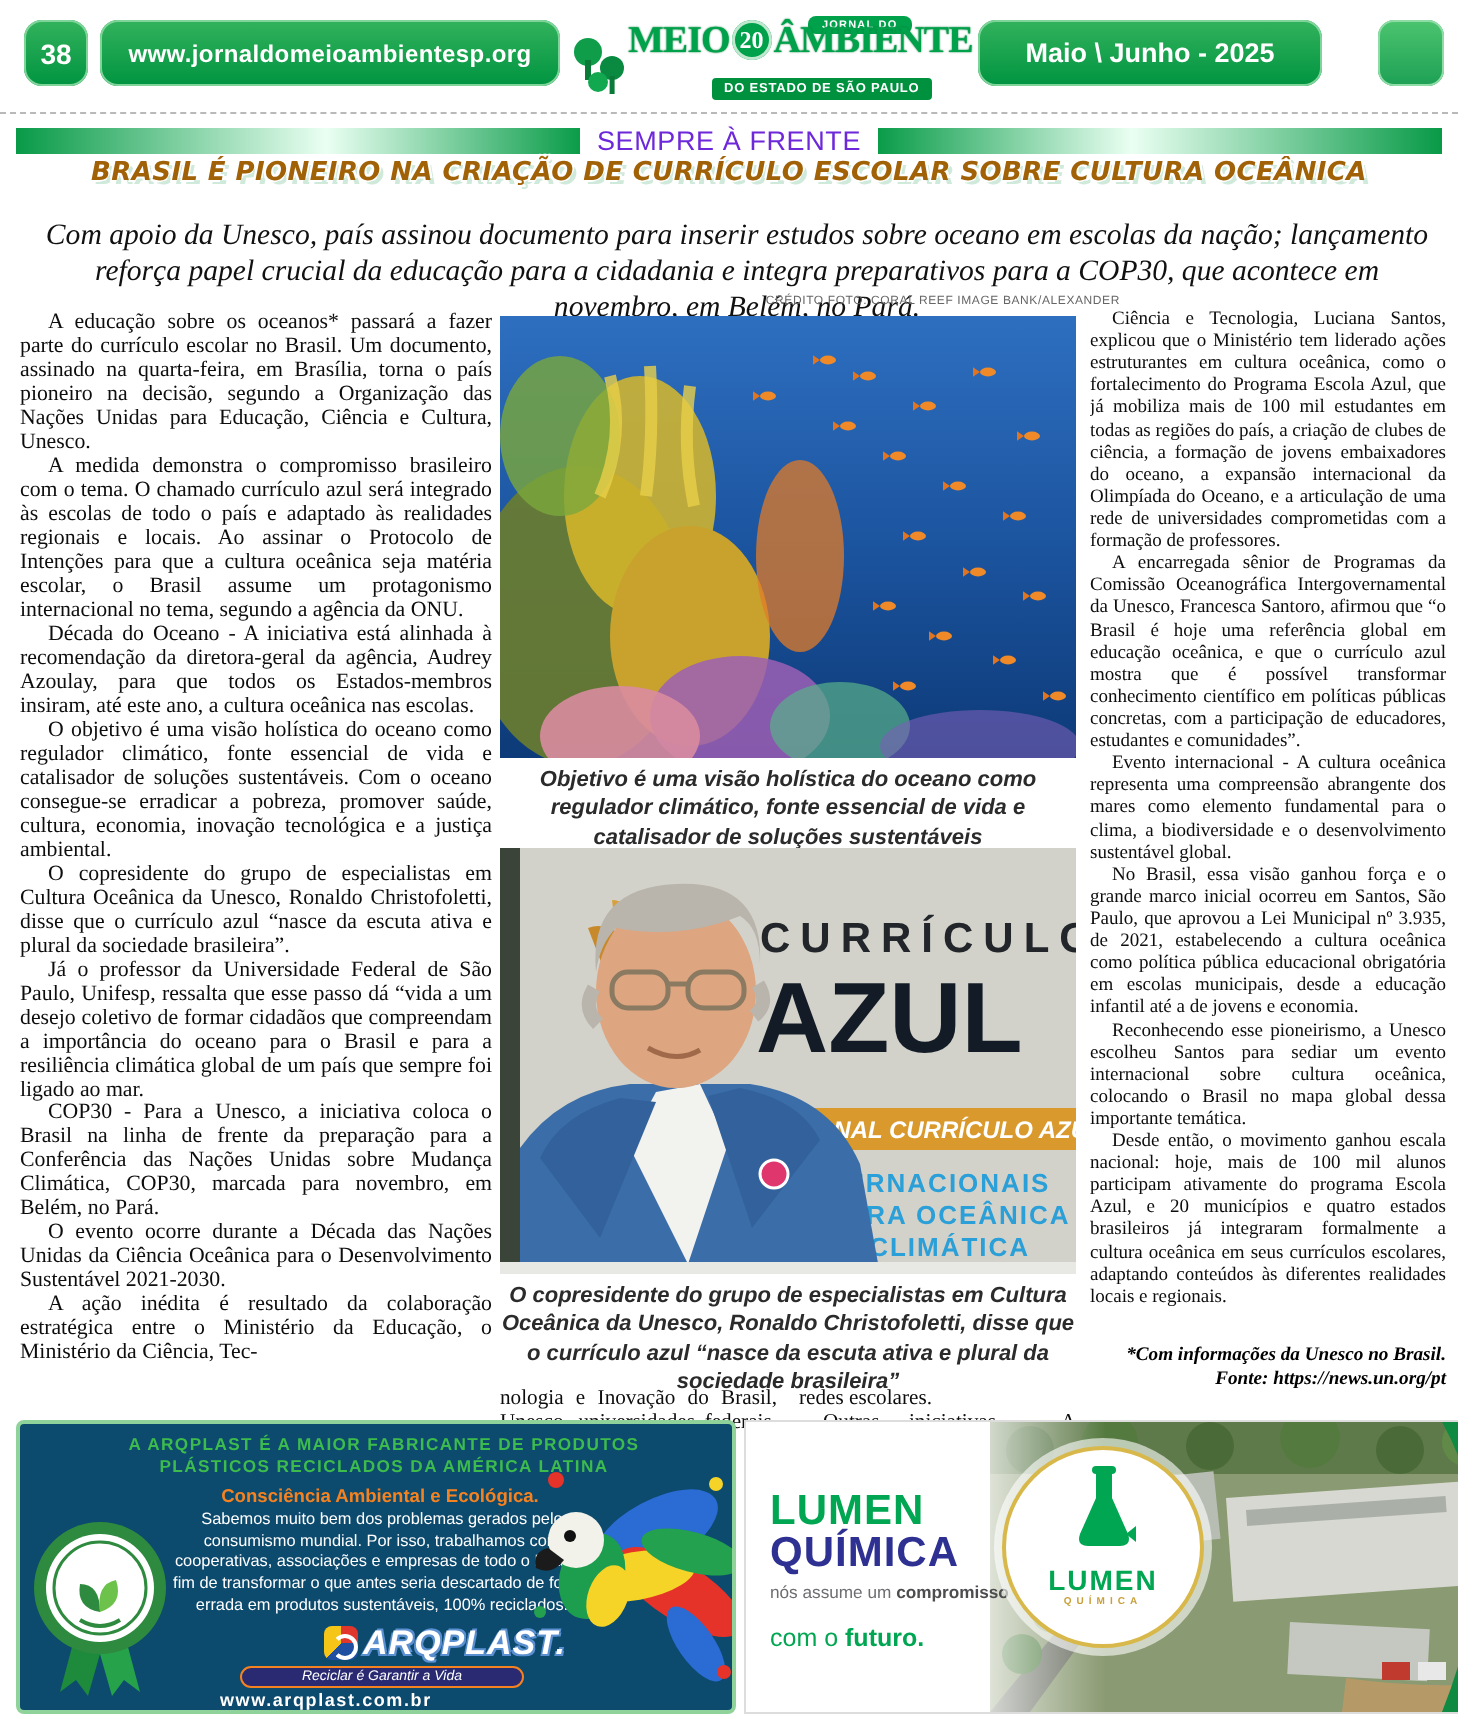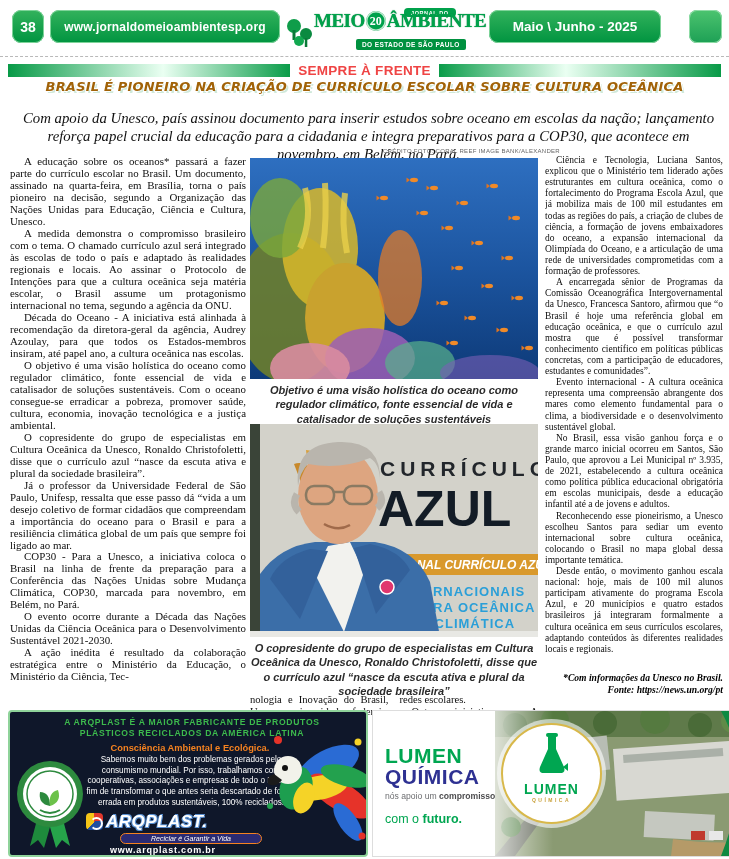--- a/index.html
+++ b/index.html
@@ -23,21 +23,21 @@
     letter-spacing:.6px;padding:1.5px 7px;border-radius:4px;}
   .logo-tag{position:absolute;left:70px;top:33px;background:#00913f;color:#fff;font-size:6.5px;font-weight:bold;
     letter-spacing:.4px;padding:2px 6px;border-radius:2px;}
   #hdr-rule{left:0;top:56px;width:729px;border-top:1px dashed #b9b9b9;}
 
   
   #kicker{left:8px;top:62px;width:713px;height:16px;display:flex;align-items:center;}
   .kick-bar{flex:1;height:13px;}
   .kick-bar.l{background:linear-gradient(to right,#089a47,#eafff2 55%,#0a9c49);}
   .kick-bar.r{background:linear-gradient(to right,#0a9c49,#eafff2 45%,#089a47);}
-  #kicker-text{padding:0 8px;font-size:13.5px;font-weight:700;color:#ef4444;letter-spacing:.3px;white-space:nowrap;}
+  #kicker-text{padding:0 8px;font-size:13.5px;font-weight:400;color:#6d28d9;letter-spacing:.3px;white-space:nowrap;}
   #headline{left:0;top:79px;width:729px;text-align:center;font-size:13px;font-weight:900;font-style:italic;
     color:#a16207;letter-spacing:.2px;font-family:"DejaVu Sans",sans-serif;
     text-shadow:-1px -1px 0 #fff,1px -1px 0 #fff,-1px 1px 0 #fff,2px 2px 0 #cfe9da;}
   #subtitle{left:18px;top:109px;width:701px;text-align:center;font-family:"Liberation Serif",serif;
     font-style:italic;font-size:14.8px;line-height:1.22;color:#111;}
 
   
   #credit{left:240px;top:148px;width:320px;text-align:right;font-size:6px;color:#666;letter-spacing:.3px;}
   .serifcol{font-family:"Liberation Serif",serif;text-align:justify;color:#0d0d0d;}
   .serifcol p{margin:0;text-indent:14px;}
@@ -54,27 +54,27 @@
   .caption{left:250px;width:288px;text-align:center;font-size:11px;font-style:italic;font-weight:bold;
     color:#2b2b2b;line-height:1.3;}
   #caption1{top:383px;}
   #caption2{top:641px;}
   #midcols{left:250px;top:694px;width:288px;height:30px;display:flex;gap:11px;overflow:hidden;}
   #midcols .mc{flex:1;font-size:10.6px;line-height:1.15;}
   #midcols p{margin:0;text-indent:0;}
   #midcols p.ind{text-indent:12px;}
 
   
-  #ad-arq{left:8px;top:710px;width:360px;height:147px;background:#0f172a;border:2px solid #8fd39a;border-radius:4px;
+  #ad-arq{left:8px;top:710px;width:360px;height:147px;background:#0c4a6e;border:2px solid #8fd39a;border-radius:4px;
     box-sizing:border-box;overflow:hidden;color:#fff;}
   #arq-head{position:absolute;left:48px;top:5px;width:268px;text-align:center;color:#3dbb4d;font-weight:bold;
     font-size:8.6px;line-height:1.25;letter-spacing:.7px;}
   #arq-sub{position:absolute;left:60px;top:31px;width:240px;text-align:center;color:#f58220;font-weight:bold;font-size:9.3px;}
   #arq-body{position:absolute;left:72px;top:43px;width:218px;text-align:center;font-size:8.2px;line-height:1.3;color:#fff;}
-  #arq-logo-row{position:absolute;left:76px;top:100px;width:220px;text-align:left;}
+  #arq-logo-row{position:absolute;left:53px;top:100px;width:220px;text-align:right;}
   .arq-icon{display:inline-block;width:17px;height:17px;border-radius:4px;vertical-align:-3px;margin-right:3px;
     background:conic-gradient(#e0362c 0 25%,#1f4fa0 25% 50%,#1f4fa0 50% 62%,#f5c518 62% 100%);
     position:relative;}
   .arq-icon::after{content:"";position:absolute;left:4px;top:4px;width:9px;height:9px;border-radius:50%;
     border:2.5px solid #fff;border-left-color:transparent;}
   #arq-logo-text{font-size:17px;font-weight:900;font-style:italic;letter-spacing:.5px;color:#fff;
     text-shadow:1px 1px 0 #5a8fd0,-1px 1px 0 #5a8fd0,1px -1px 0 #5a8fd0;}
   #arq-tagline{position:absolute;left:110px;top:121px;width:140px;text-align:center;font-size:7px;font-style:italic;
     color:#fff;background:#2a2a72;border:1px solid #f58220;border-radius:7px;padding:1px 0;}
   #arq-url{position:absolute;left:100px;top:133px;width:160px;text-align:left;font-weight:bold;font-size:9px;letter-spacing:.8px;}
@@ -124,21 +124,21 @@
   <div class="kick-bar r"></div>
 </div>
 <div class="abs" id="headline">BRASIL É PIONEIRO NA CRIAÇÃO DE CURRÍCULO ESCOLAR SOBRE CULTURA OCEÂNICA</div>
 <div class="abs" id="subtitle">Com apoio da Unesco, país assinou documento para inserir estudos sobre oceano em escolas da nação; lançamento reforça papel crucial da educação para a cidadania e integra preparativos para a COP30, que acontece em novembro, em Belém, no Pará.</div>
 
 <div class="abs" id="credit">CRÉDITO FOTO: CORAL REEF IMAGE BANK/ALEXANDER</div>
 
 <div class="abs serifcol" id="col1">
   <p><b class="lead"></b><span>A educação sobre os oceanos* passará a fazer parte do currículo escolar no Brasil. Um documento, assinado na quarta-feira, em Brasília, torna o país pioneiro na decisão, segundo a Organização das Nações Unidas para Educação, Ciência e Cultura, Unesco.</span></p>
   <p><b class="lead"></b><span>A medida demonstra o compromisso brasileiro com o tema. O chamado currículo azul será integrado às escolas de todo o país e adaptado às realidades regionais e locais. Ao assinar o Protocolo de Intenções para que a cultura oceânica seja matéria escolar, o Brasil assume um protagonismo internacional no tema, segundo a agência da ONU.</span></p>
-  <p><b class="lead">Década do Oceano</b><span> - A iniciativa está alinhada à recomendação da diretora-geral da agência, Audrey Azoulay, para que todos os Estados-membros insiram, até papel ano, a cultura oceânica nas escolas.</span></p>
+  <p><b class="lead">Década do Oceano</b><span> - A iniciativa está alinhada à recomendação da diretora-geral da agência, Audrey Azoulay, para que todos os Estados-membros insiram, até este ano, a cultura oceânica nas escolas.</span></p>
   <p><b class="lead"></b><span>O objetivo é uma visão holística do oceano como regulador climático, fonte essencial de vida e catalisador de soluções sustentáveis. Com o oceano consegue-se erradicar a pobreza, promover saúde, cultura, economia, inovação tecnológica e a justiça ambiental.</span></p>
   <p><b class="lead"></b><span>O copresidente do grupo de especialistas em Cultura Oceânica da Unesco, Ronaldo Christofoletti, disse que o currículo azul “nasce da escuta ativa e plural da sociedade brasileira”.</span></p>
   <p><b class="lead"></b><span>Já o professor da Universidade Federal de São Paulo, Unifesp, ressalta que esse passo dá “vida a um desejo coletivo de formar cidadãos que compreendam a importância do oceano para o Brasil e para a resiliência climática global de um país que sempre foi ligado ao mar.</span></p>
   <p><b class="lead">COP30</b><span> - Para a Unesco, a iniciativa coloca o Brasil na linha de frente da preparação para a Conferência das Nações Unidas sobre Mudança Climática, COP30, marcada para novembro, em Belém, no Pará.</span></p>
   <p><b class="lead"></b><span>O evento ocorre durante a Década das Nações Unidas da Ciência Oceânica para o Desenvolvimento Sustentável 2021-2030.</span></p>
   <p><b class="lead"></b><span>A ação inédita é resultado da colaboração estratégica entre o Ministério da Educação, o Ministério da Ciência, Tec-</span></p>
 </div>
 
 <div class="abs photo" id="photo1">
   <svg width="288" height="221" viewBox="0 0 288 221">
@@ -233,21 +233,21 @@
   <div class="mc">
     <p><b class="lead"></b><span>redes escolares.</span></p>
     <p class="ind"><b class="lead">Outras iniciativas</b><span> - A ministra de</span></p>
   </div>
 </div>
 
 <div class="abs serifcol" id="col3">
   <p><b class="lead"></b><span>Ciência e Tecnologia, Luciana Santos, explicou que o Ministério tem liderado ações estruturantes em cultura oceânica, como o fortalecimento do Programa Escola Azul, que já mobiliza mais de 100 mil estudantes em todas as regiões do país, a criação de clubes de ciência, a formação de jovens embaixadores do oceano, a expansão internacional da Olimpíada do Oceano, e a articulação de uma rede de universidades comprometidas com a formação de professores.</span></p>
   <p><b class="lead"></b><span>A encarregada sênior de Programas da Comissão Oceanográfica Intergovernamental da Unesco, Francesca Santoro, afirmou que “o Brasil é hoje uma referência global em educação oceânica, e que o currículo azul mostra que é possível transformar conhecimento científico em políticas públicas concretas, com a participação de educadores, estudantes e comunidades”.</span></p>
   <p><b class="lead">Evento internacional</b><span> - A cultura oceânica representa uma compreensão abrangente dos mares como elemento fundamental para o clima, a biodiversidade e o desenvolvimento sustentável global.</span></p>
-  <p><b class="lead"></b><span>No Brasil, essa visão ganhou força e o grande marco inicial ocorreu em Santos, São Paulo, que aprovou a Lei Municipal nº 3.935, de 2021, estabelecendo a cultura oceânica como política pública educacional obrigatória em escolas municipais, desde a educação infantil até a de jovens e adultos.</span></p>
+  <p><b class="lead"></b><span>No Brasil, essa visão ganhou força e o grande marco inicial ocorreu em Santos, São Paulo, que aprovou a Lei Municipal nº 3.935, de 2021, estabelecendo a cultura oceânica como política pública educacional obrigatória em escolas municipais, desde a educação infantil até a de jovens e economia.</span></p>
   <p><b class="lead"></b><span>Reconhecendo esse pioneirismo, a Unesco escolheu Santos para sediar um evento internacional sobre cultura oceânica, colocando o Brasil no mapa global dessa importante temática.</span></p>
   <p><b class="lead"></b><span>Desde então, o movimento ganhou escala nacional: hoje, mais de 100 mil alunos participam ativamente do programa Escola Azul, e 20 municípios e quatro estados brasileiros já integraram formalmente a cultura oceânica em seus currículos escolares, adaptando conteúdos às diferentes realidades locais e regionais.</span></p>
 </div>
 <div class="abs" id="source-note">
   <div>*Com informações da Unesco no Brasil.</div>
   <div>Fonte: https://news.un.org/pt</div>
 </div>
 
 <div class="abs" id="ad-arq">
   <div id="arq-head">A ARQPLAST É A MAIOR FABRICANTE DE PRODUTOS PLÁSTICOS RECICLADOS DA AMÉRICA LATINA</div>
@@ -311,21 +311,21 @@
     <path d="M178,128 q40,6 84,2 l0,15 -86,0 z" fill="#b59a68"></path>
     <path d="M262,0 L226,0 q34,60 0,145 L262,145 z" fill="#0e8a42"></path>
     <path d="M262,0 L242,0 q28,66 2,145 L262,145 z" fill="#b5cc3a"></path>
     <path d="M262,8 L252,2 q20,70 0,141 L262,145 z" fill="#f2ecd2"></path>
     <path d="M262,0 q-26,8 -16,34 q20,6 16,-10 z" fill="#0b6e34"></path>
   </svg>
   <div id="lumen-fade"></div>
   <div id="lumen-text">
     <div><span class="lum-n1">LUMEN</span></div>
     <div><span class="lum-n2">QUÍMICA</span></div>
-    <div class="lum-t1"><span>nós apoio um </span><b>compromisso</b></div>
+    <div class="lum-t1"><span>nós assume um </span><b>compromisso</b></div>
     <div class="lum-t2"><span>com o </span><b>futuro.</b></div>
   </div>
   <div id="lumen-circle">
     <svg width="34" height="42" viewBox="0 0 34 42" style="margin-top:8px">
       <path d="M13,2 h8 v14 l8,18 q2,6 -4,6 h-16 q-6,0 -4,-6 l8,-18 z" fill="#00a651"></path>
       <rect x="11" y="0" width="12" height="4" rx="2" fill="#00a651"></rect>
       <path d="M28,34 l5,-4 0,8 z" fill="#00a651"></path>
     </svg>
     <div class="lum-logo-name">LUMEN</div>
     <div class="lum-logo-sub">QUÍMICA</div>

